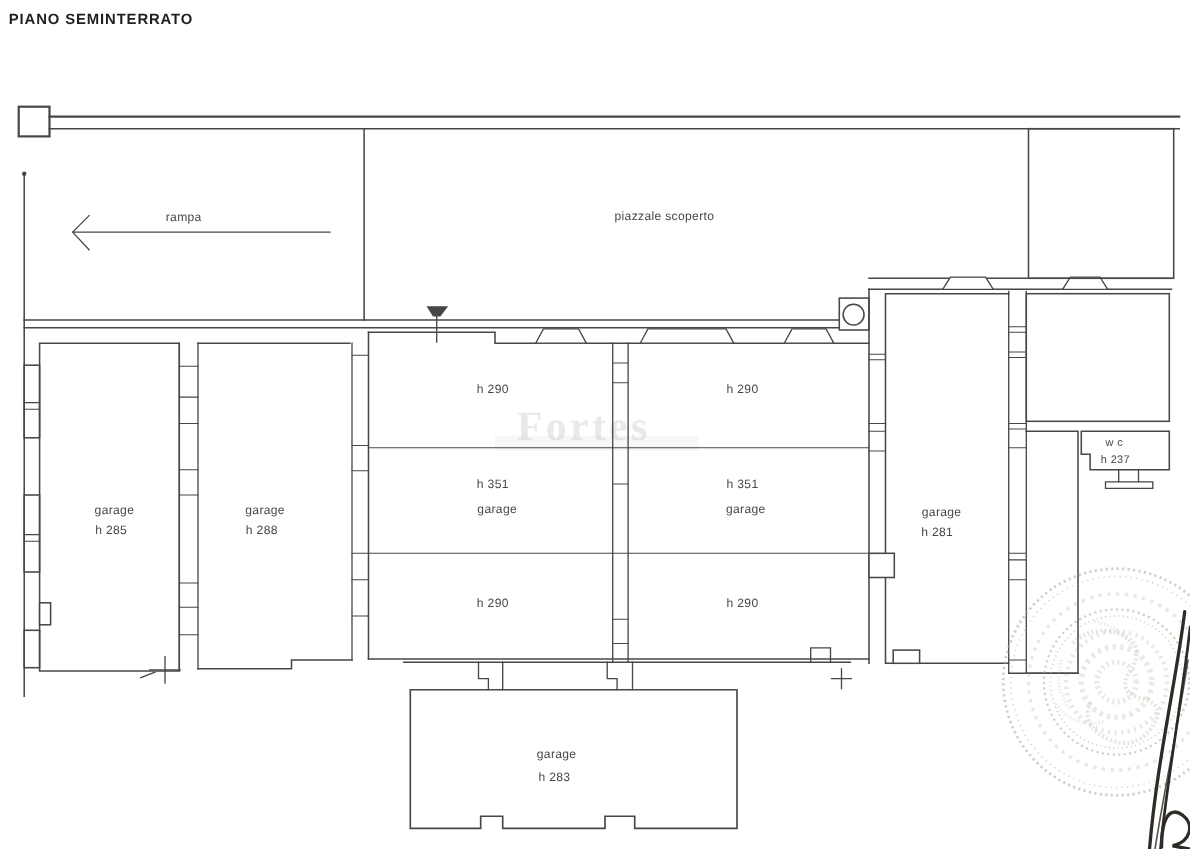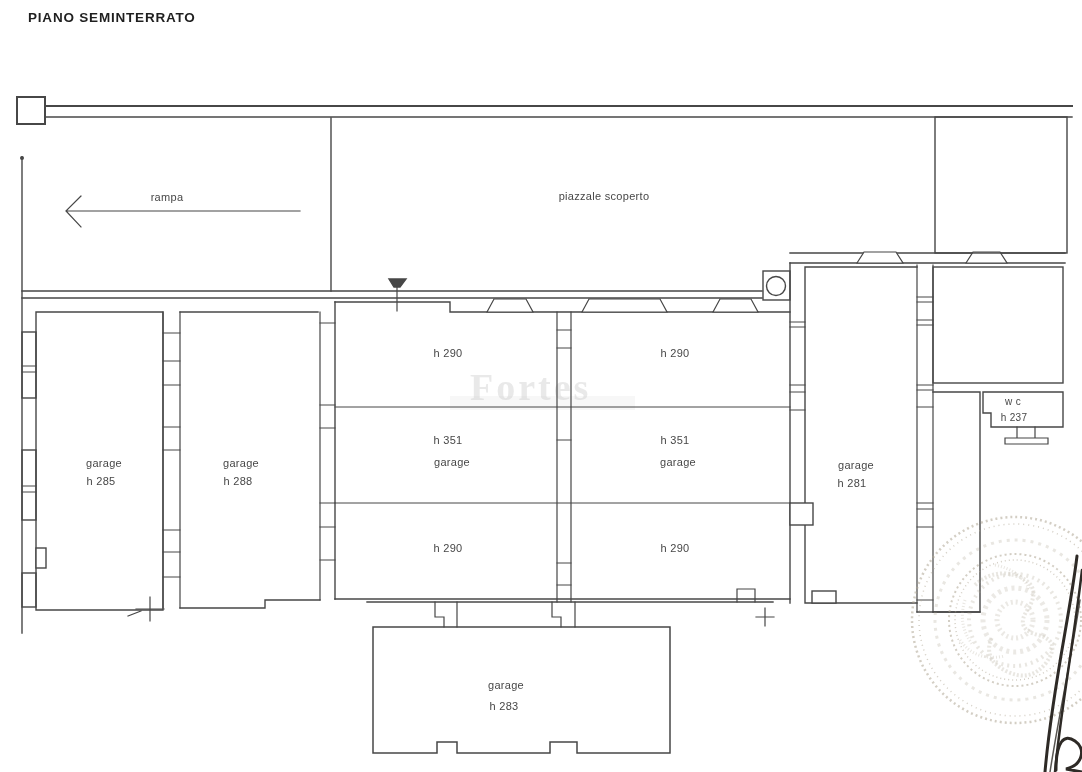--- a/index.html
+++ b/index.html
@@ -1,18 +1,18 @@
 <!DOCTYPE html>
 <html><head>
 <meta charset="utf-8">
 <style>
   html,body{margin:0;padding:0;background:#ffffff;}
   body{width:1082px;height:772px;position:relative;overflow:hidden;
        font-family:"Liberation Sans","DejaVu Sans",sans-serif;}
-  #plan-title{position:absolute;left:28px;top:10px;font-size:13.5px;font-weight:bold;
+  #plan-title{position:absolute;left:8px;top:10px;font-size:13.5px;font-weight:bold;
        letter-spacing:.8px;color:#1f1f1f;}
   svg{position:absolute;left:0;top:0;}
   text{font-family:"Liberation Sans","DejaVu Sans",sans-serif;}
   .lbl{font-size:11px;letter-spacing:.3px;}
   .lbl-sm{font-size:10px;letter-spacing:.3px;}
   .wm{font-family:"Liberation Serif","DejaVu Serif",serif;font-size:38px;font-weight:bold;
       letter-spacing:3px;opacity:.38;}
 </style>
 </head>
 <body>

